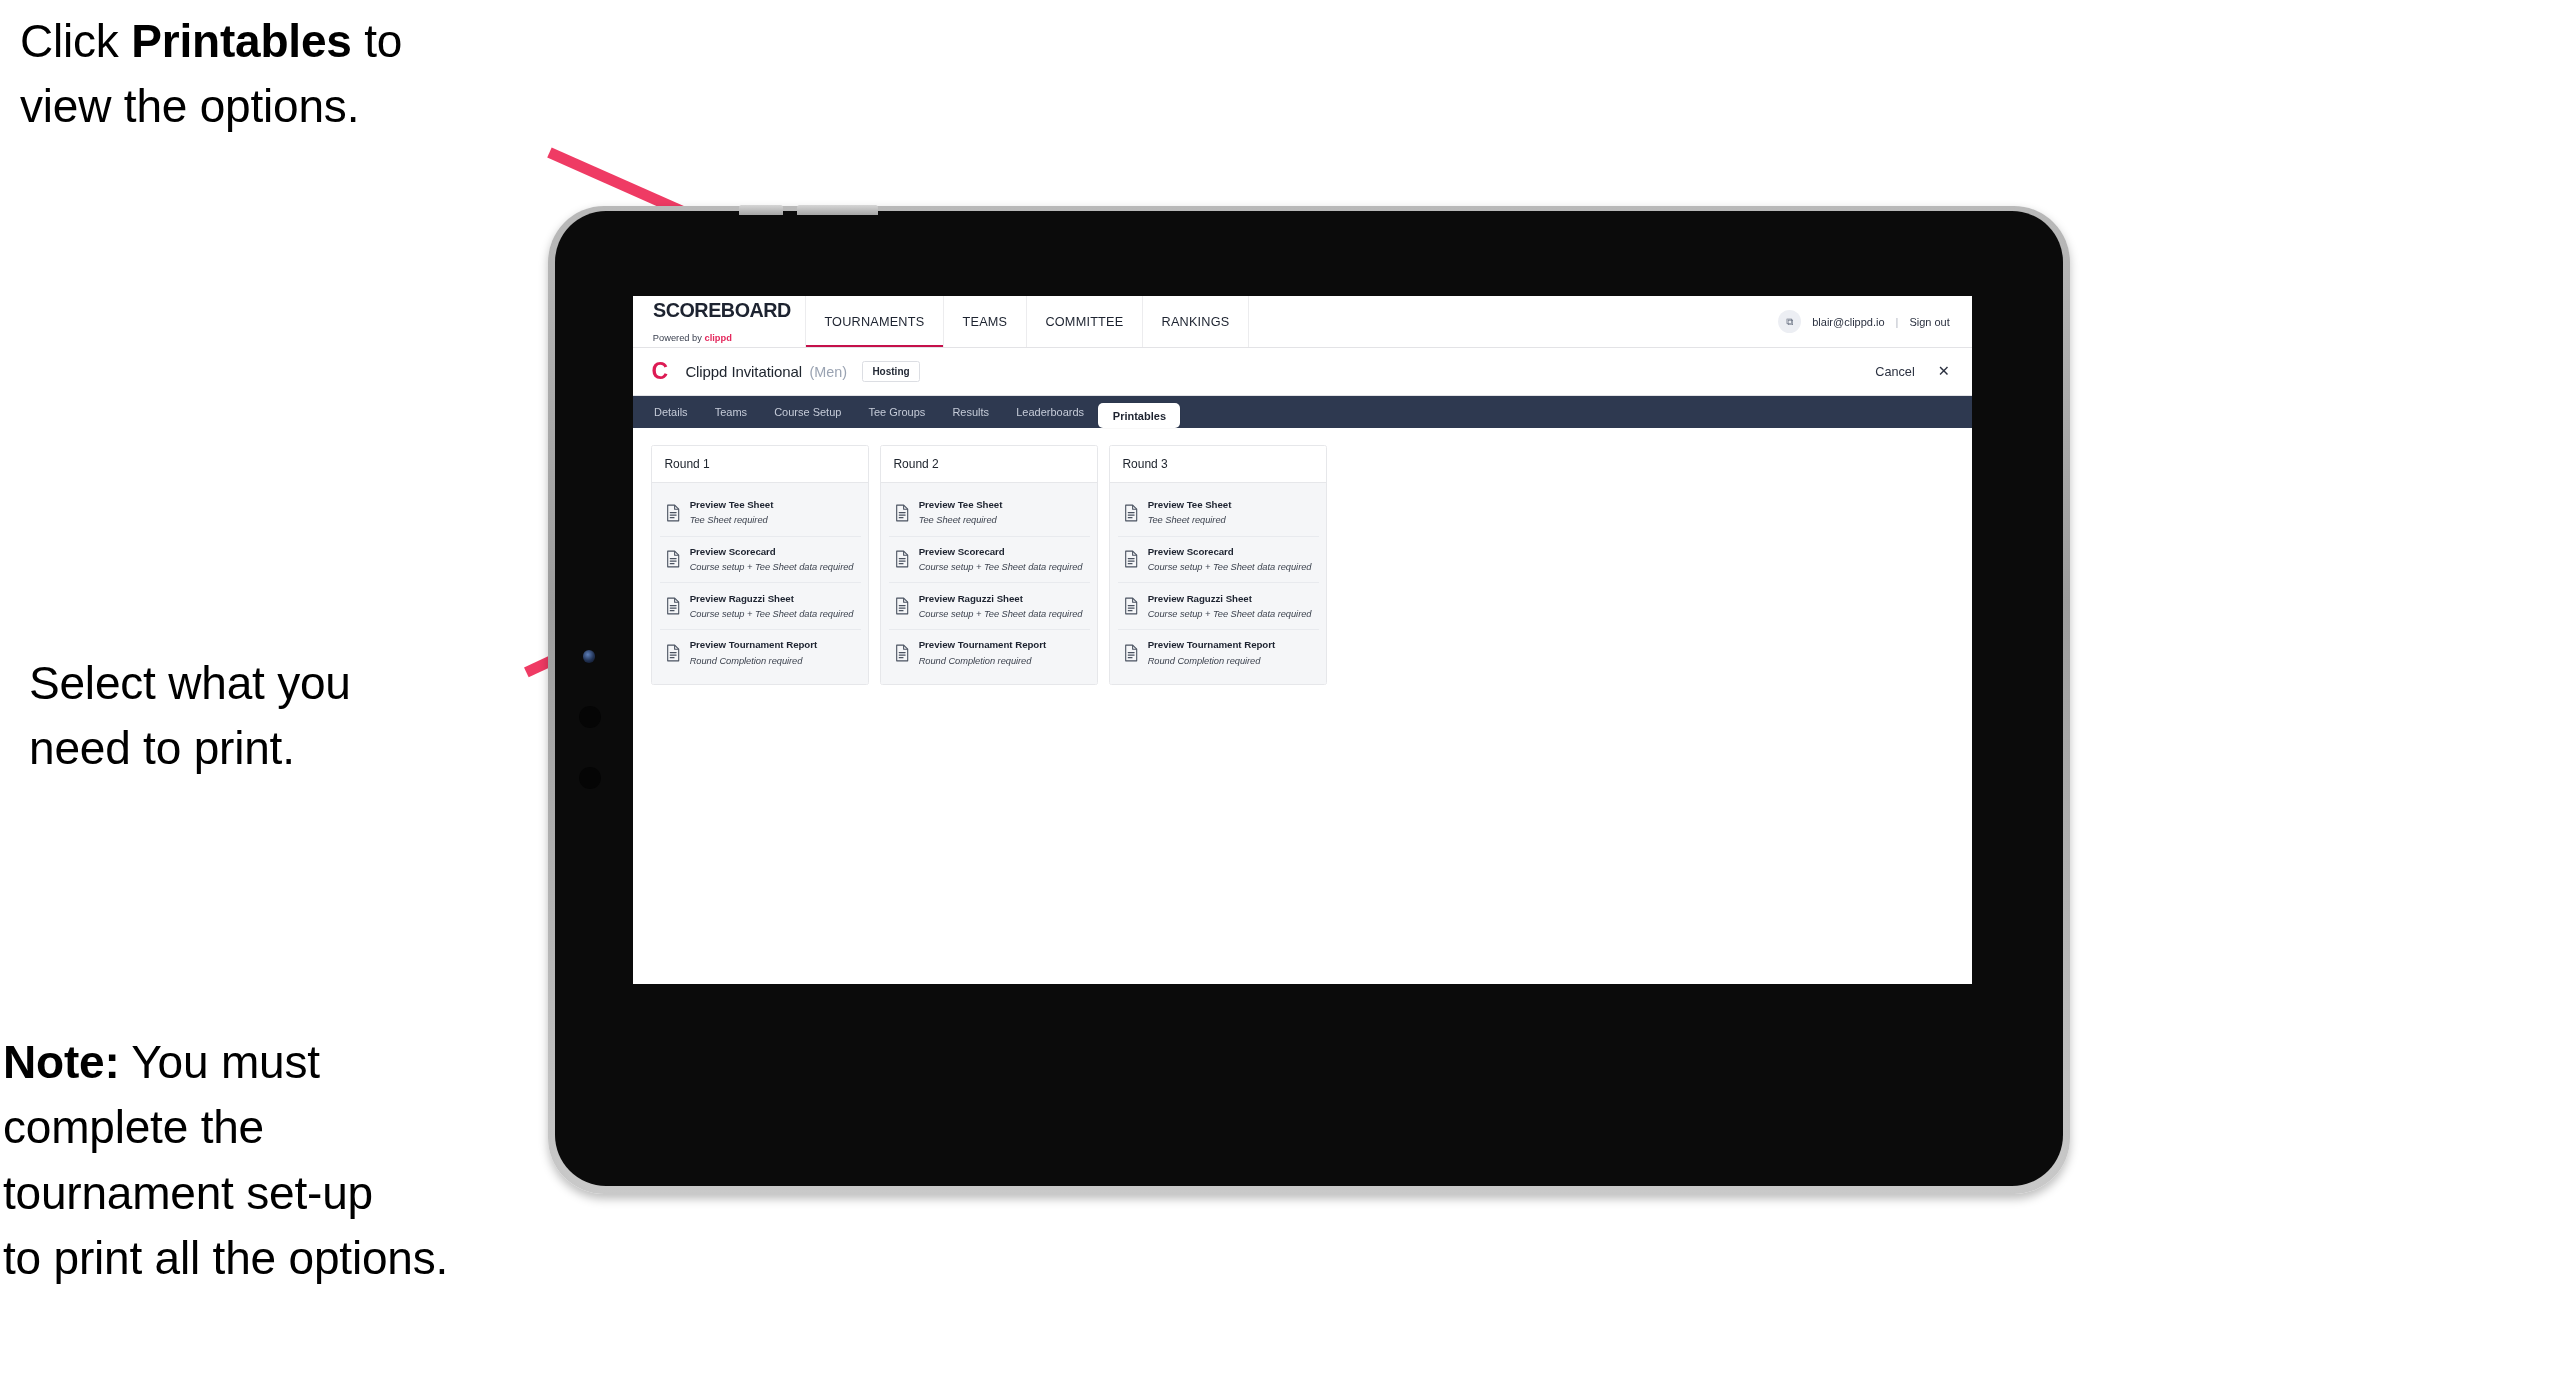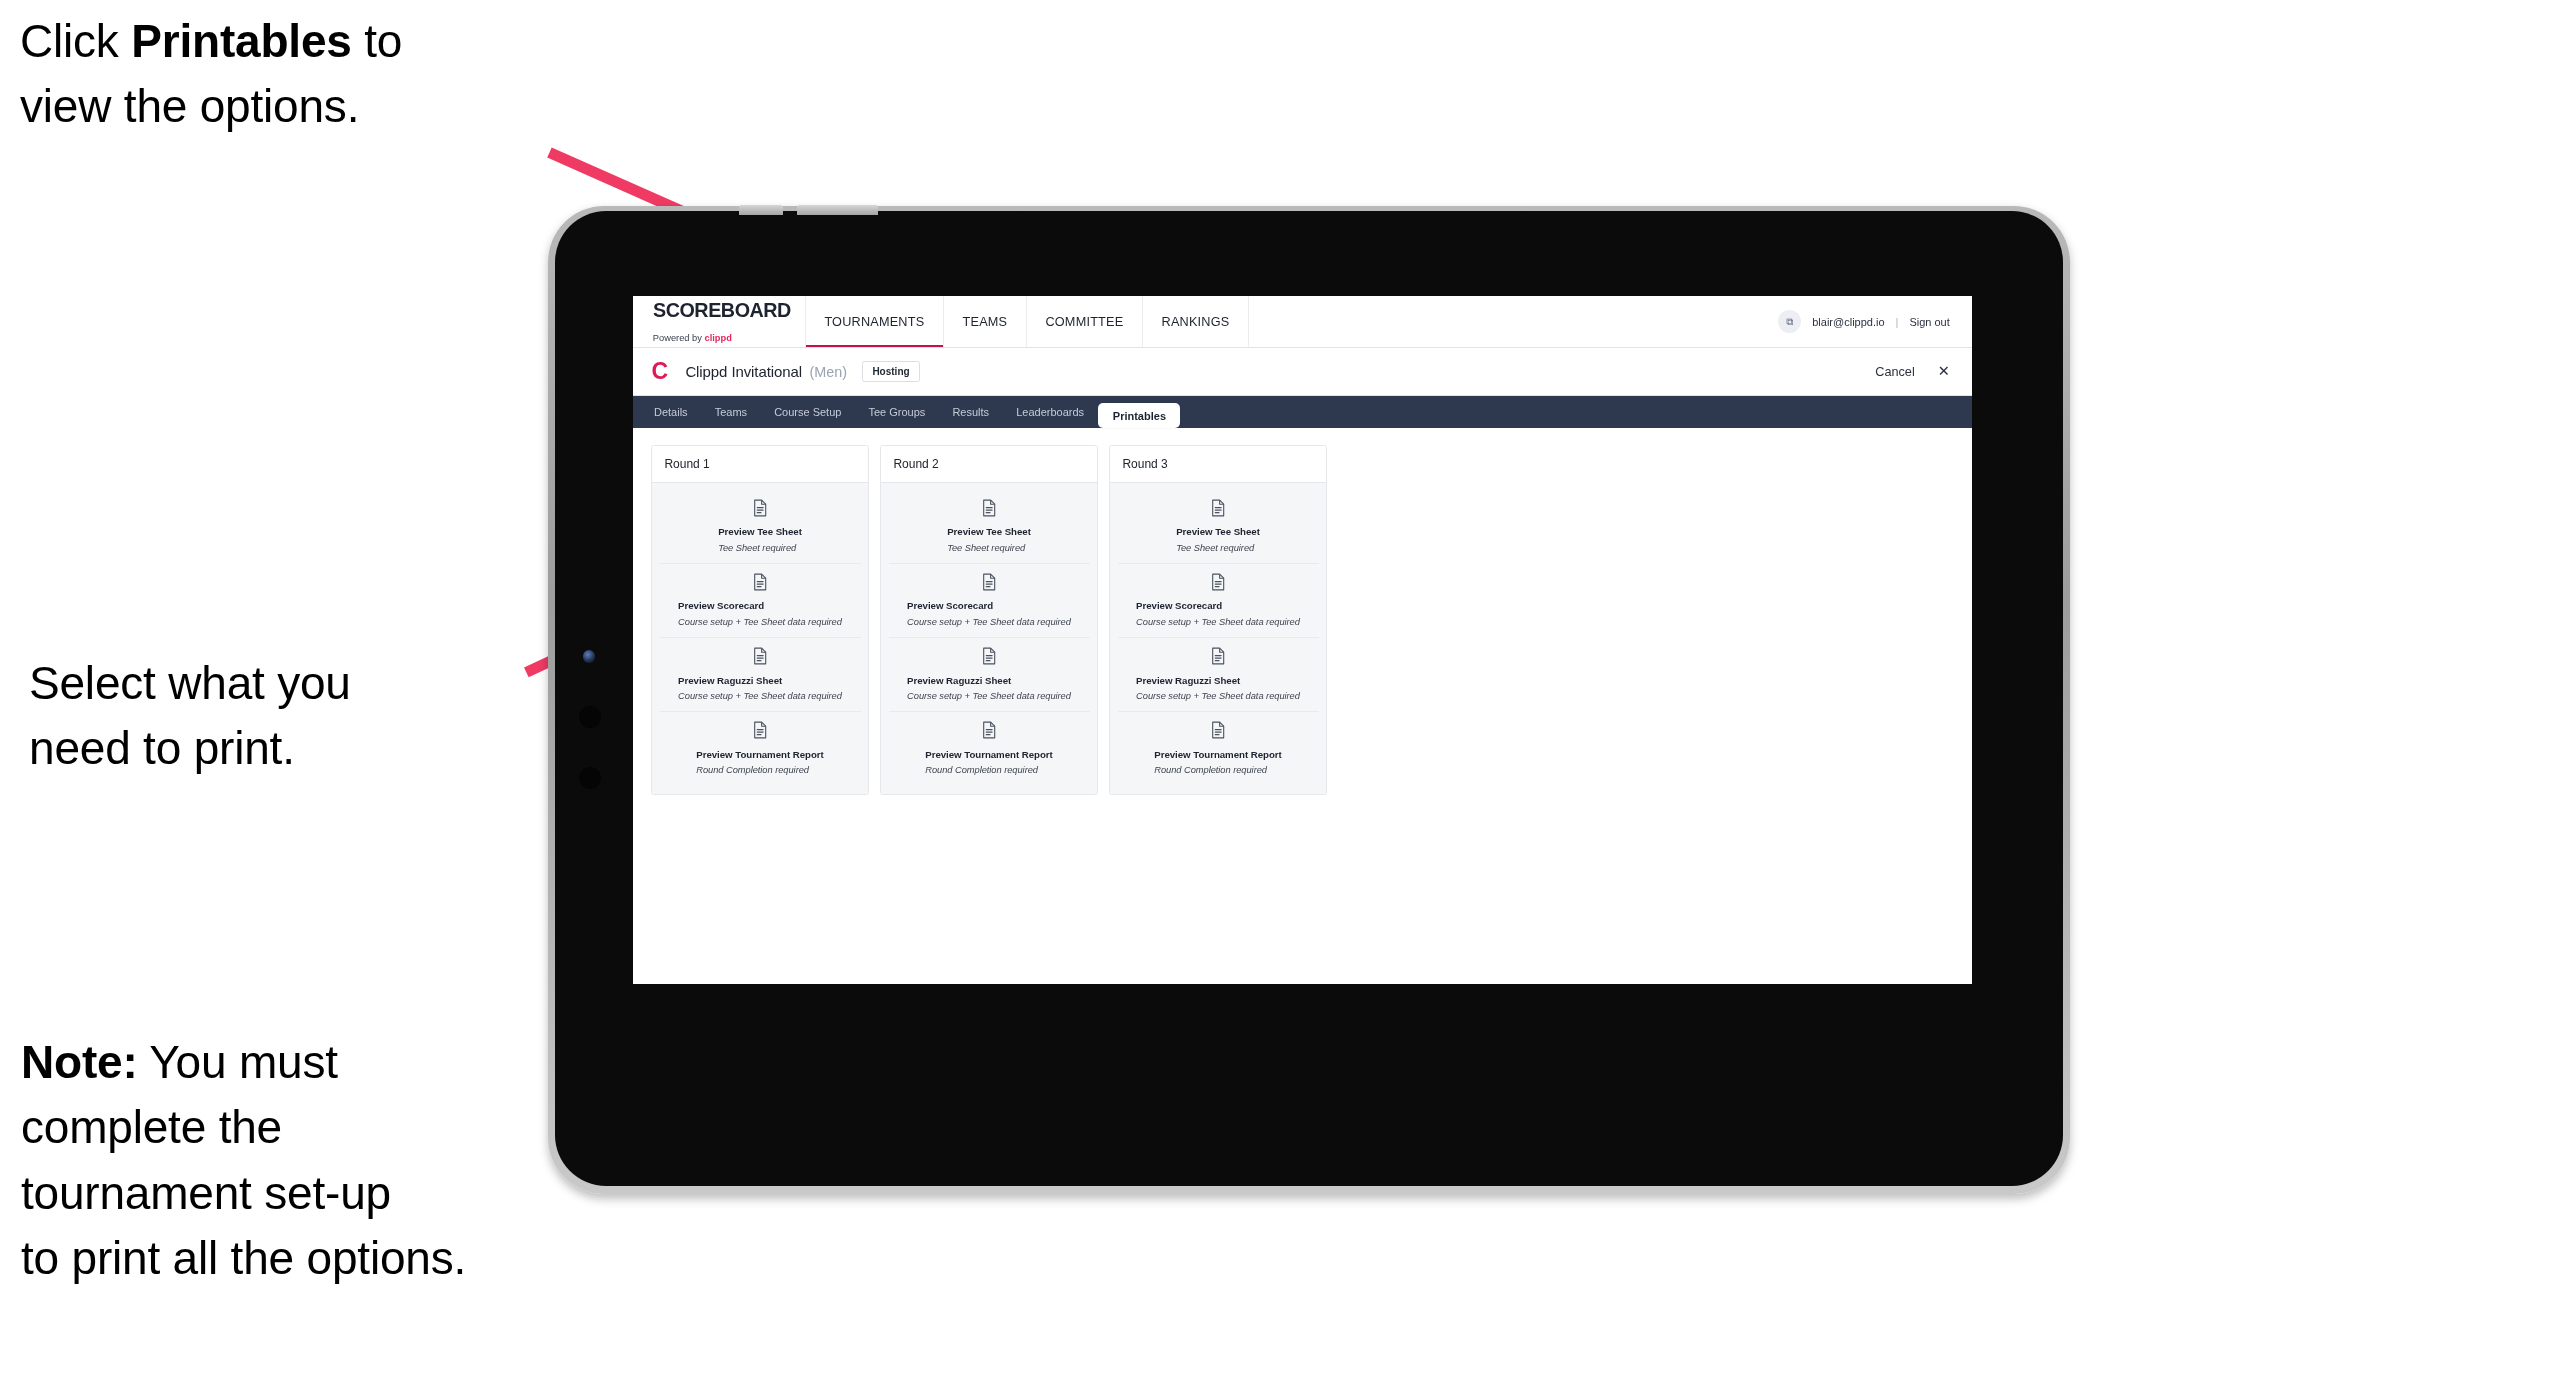--- a/index.html
+++ b/index.html
@@ -24,21 +24,21 @@
     font-size: 46px;
     line-height: 1.42;
     font-weight: 400;
     letter-spacing: -0.2px;
     white-space: pre-line;
   }
   .annot b { font-weight: 700; }
 
   #annot-click   { left: 20px;  top: 8.5px;  width: 558px; }
   #annot-select  { left: 29px;  top: 651px; width: 558px; }
-  #annot-note    { left: 21px;  top: 1030px; width: 677px; }
+  #annot-note    { left: 3px;  top: 1030px; width: 677px; }
 
   
   .arrow-svg {
     position: absolute;
     overflow: visible;
     pointer-events: none;
   }
 
   
   #tablet {
@@ -284,21 +284,20 @@
     background: #f5f6f8;
     padding: 6.8px 7.6px 8.5px 7.6px;
   }
   .doc-item {
     display: flex;
     align-items: center;
     gap: 9.3px;
     background: #f5f6f8;
     border-bottom: 0.8px solid #e8eaee;
     padding: 9.3px 6.8px 9.3px 6px;
-    flex-direction: column;
   }
   .doc-item:last-child { border-bottom: none; }
   .doc-icon {
     flex: 0 0 auto;
     width: 14.4px;
     height: 18px;
     color: #4a5260;
   }
   .doc-text { min-width: 0; }
   .doc-title {

